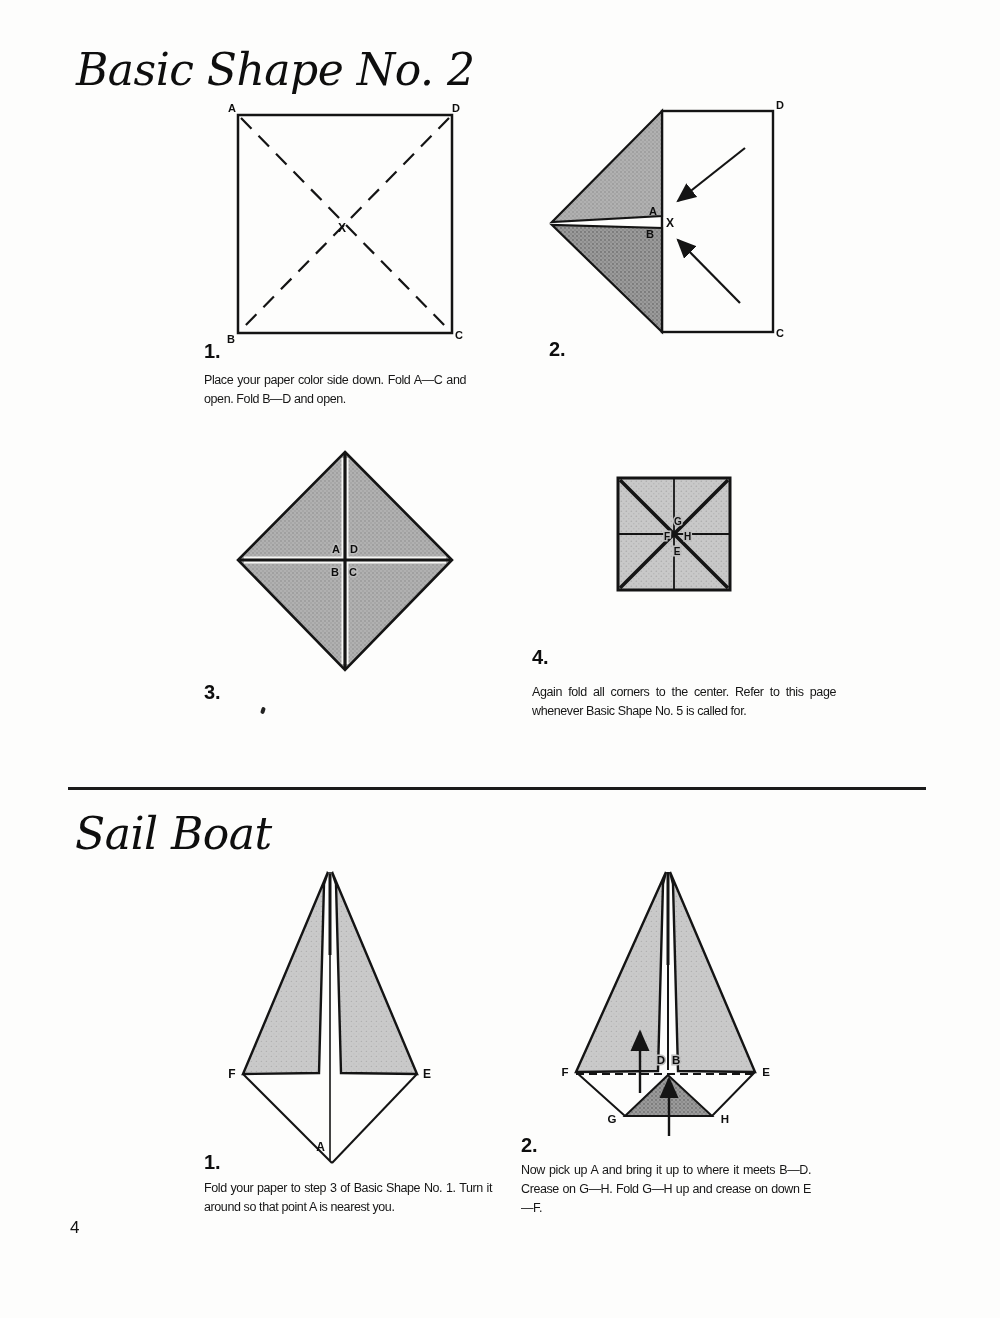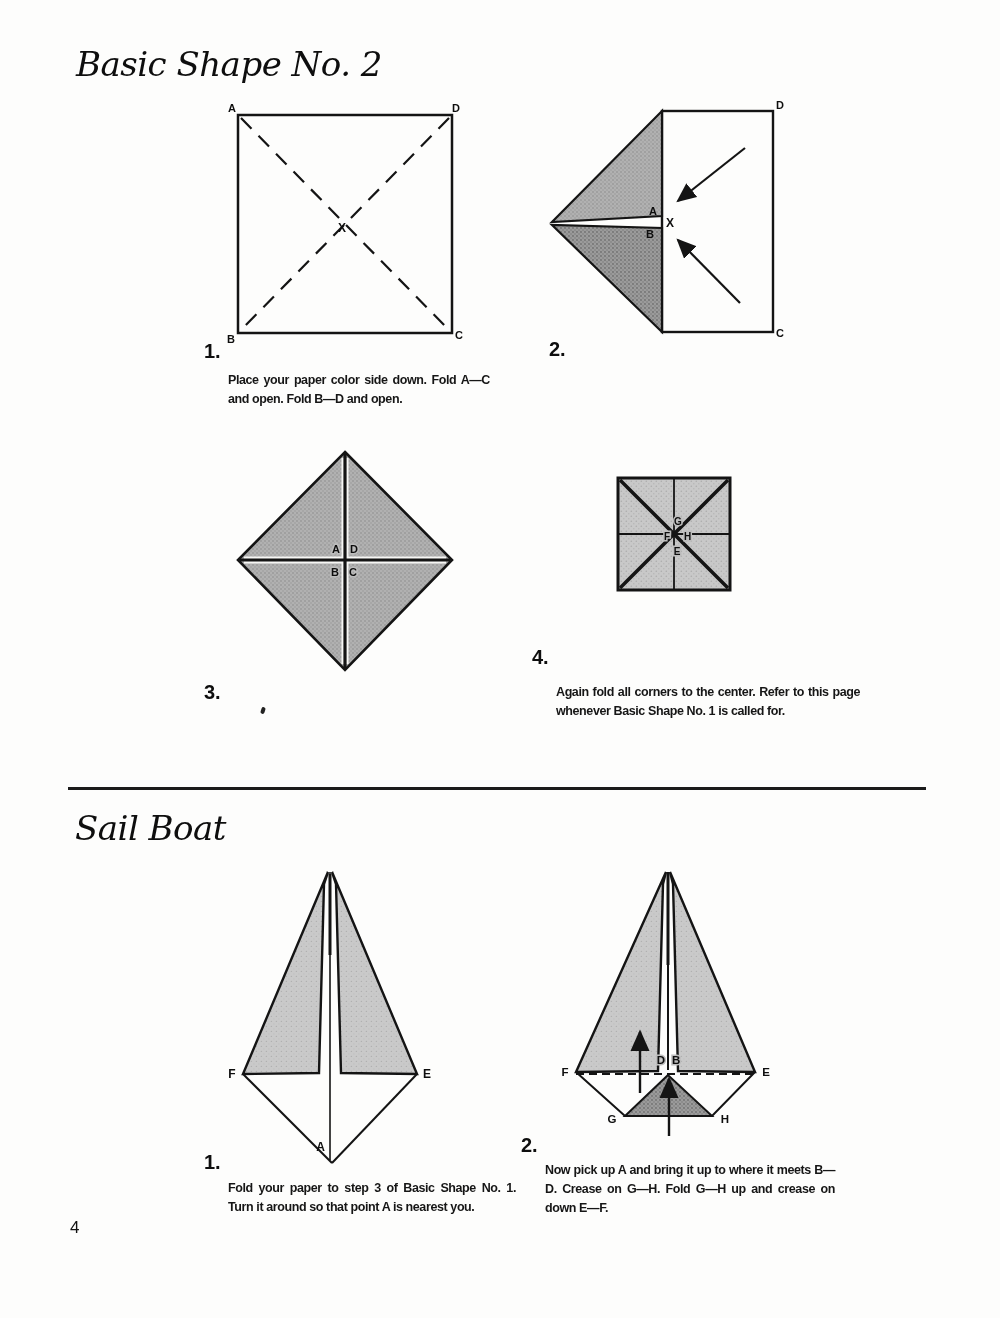--- a/index.html
+++ b/index.html
@@ -2,26 +2,26 @@
 <html><head>
 <meta charset="utf-8">
 <style>
   html,body{margin:0;padding:0;background:#ffffff;}
   .page{
     position:relative;width:1000px;height:1318px;background:#fdfdfc;
     font-family:"Liberation Sans",sans-serif;overflow:hidden;color:#141414;
   }
   .title{
     position:absolute;font-family:"DejaVu Serif",serif;font-style:italic;
-    font-size:34px;color:#0e0e0e;letter-spacing:-0.5px;white-space:nowrap;
+    font-size:44px;color:#0e0e0e;letter-spacing:-0.5px;white-space:nowrap;
   }
   .stepnum{position:absolute;font-weight:bold;font-size:20px;color:#0e0e0e;}
   .steptext{
-    position:absolute;font-weight:bold;font-size:12.5px;letter-spacing:-0.4px;
-    line-height:1.5;text-align:justify;color:#161616;margin-left:24px;
+    position:absolute;font-weight:normal;font-size:12.5px;letter-spacing:-0.4px;
+    line-height:1.5;text-align:justify;color:#161616;
   }
   .divider{position:absolute;left:68px;top:787px;width:858px;height:3px;background:#1b1b1b;}
   .pagenum{position:absolute;left:70px;top:1218px;font-size:17px;color:#111;}
   .speck{position:absolute;left:261px;top:707px;width:4px;height:7px;background:#222;border-radius:2px;transform:rotate(18deg);}
   svg.diag{position:absolute;overflow:visible;}
   svg text{font-family:"Liberation Sans",sans-serif;font-weight:bold;fill:#0e0e0e;}
   svg text.halo{paint-order:stroke;stroke:#bdbdbd;stroke-width:3px;}
   .defs-holder{position:absolute;width:0;height:0;}
 </style>
 </head>
@@ -109,21 +109,21 @@
     <line x1="128" y1="20" x2="20" y2="128" stroke="#141414" stroke-width="3.6"></line>
     <line x1="74" y1="19" x2="74" y2="129" stroke="#141414" stroke-width="1.8"></line>
     <line x1="19" y1="74" x2="129" y2="74" stroke="#141414" stroke-width="1.8"></line>
     <text x="78" y="65" font-size="10" text-anchor="middle" class="halo">G</text>
     <text x="70" y="80" font-size="10" text-anchor="end" class="halo">F</text>
     <text x="84" y="80" font-size="10" text-anchor="start" class="halo">H</text>
     <text x="77" y="95" font-size="10" text-anchor="middle" class="halo">E</text>
   </svg>
 
   <div class="stepnum" style="left:532px;top:646px">4.</div>
-  <div class="steptext" style="left:532px;top:683px;width:304px">Again fold all corners to the center. Refer to this page whenever Basic Shape No. 1 is called for.</div>
+  <div class="steptext" style="left:532px;top:683px;width:304px">Again fold all corners to the center. Refer to this page whenever Basic Shape No. 5 is called for.</div>
 
   <div class="divider"></div>
 
   <div class="title" style="left:75px;top:808px">Sail Boat</div>
 
   <svg class="diag" style="left:215px;top:860px" width="220" height="310" viewBox="0 0 220 310">
     <polygon points="113,12 28,214 104,213 109,24" fill="url(#htSail)" stroke="#141414" stroke-width="2.4"></polygon>
     <polygon points="117,12 202,214 126,213 121,24" fill="url(#htSail)" stroke="#141414" stroke-width="2.4"></polygon>
     <line x1="115" y1="12" x2="115" y2="300" stroke="#141414" stroke-width="1.6"></line>
     <line x1="115" y1="14" x2="115" y2="95" stroke="#141414" stroke-width="3"></line>

